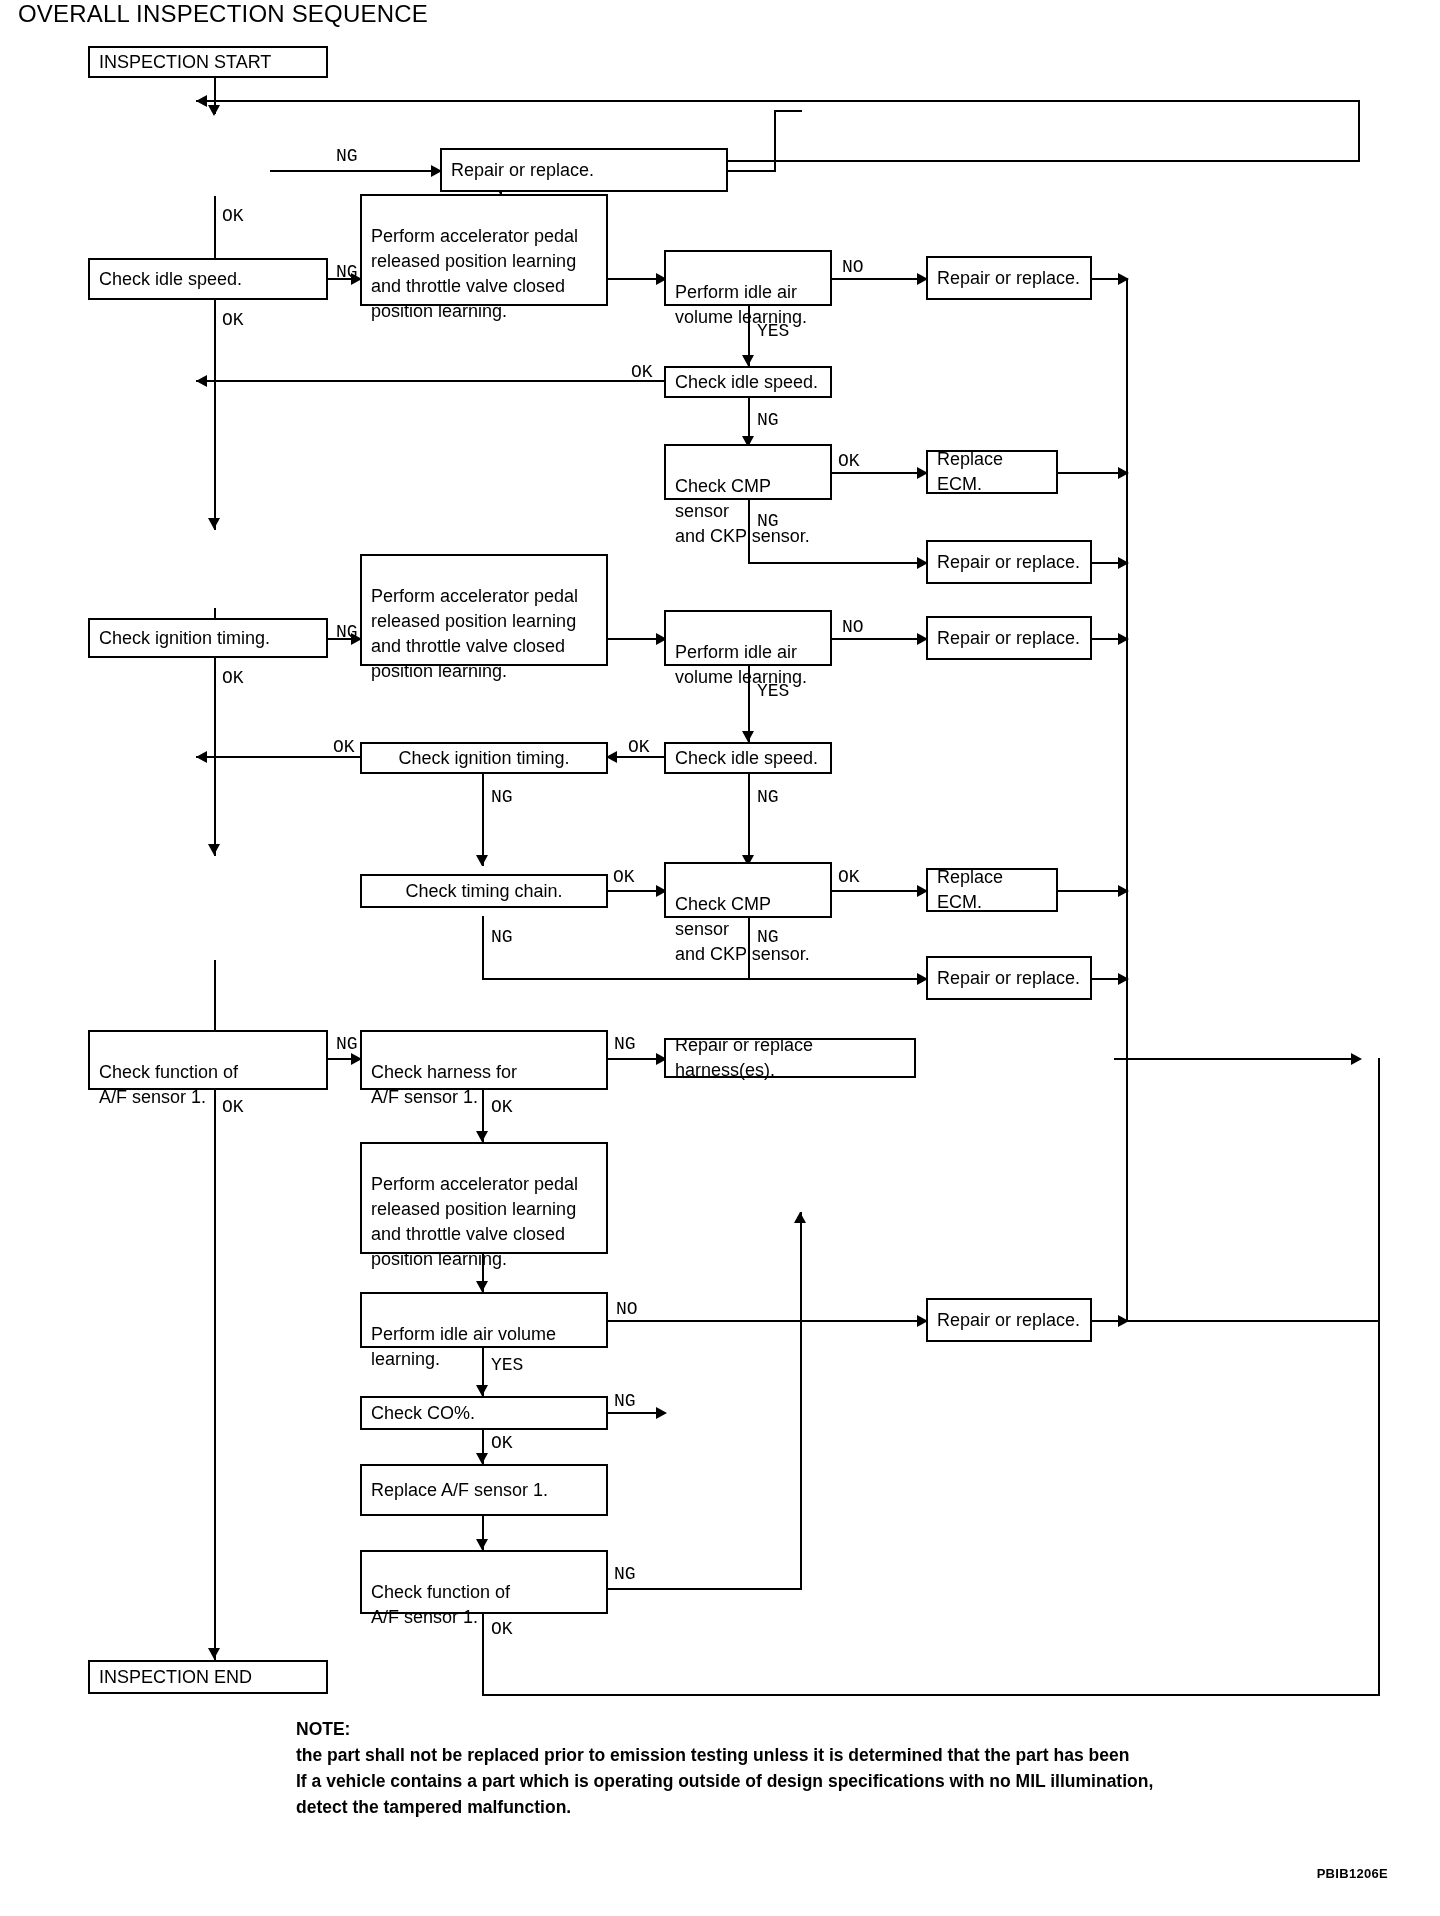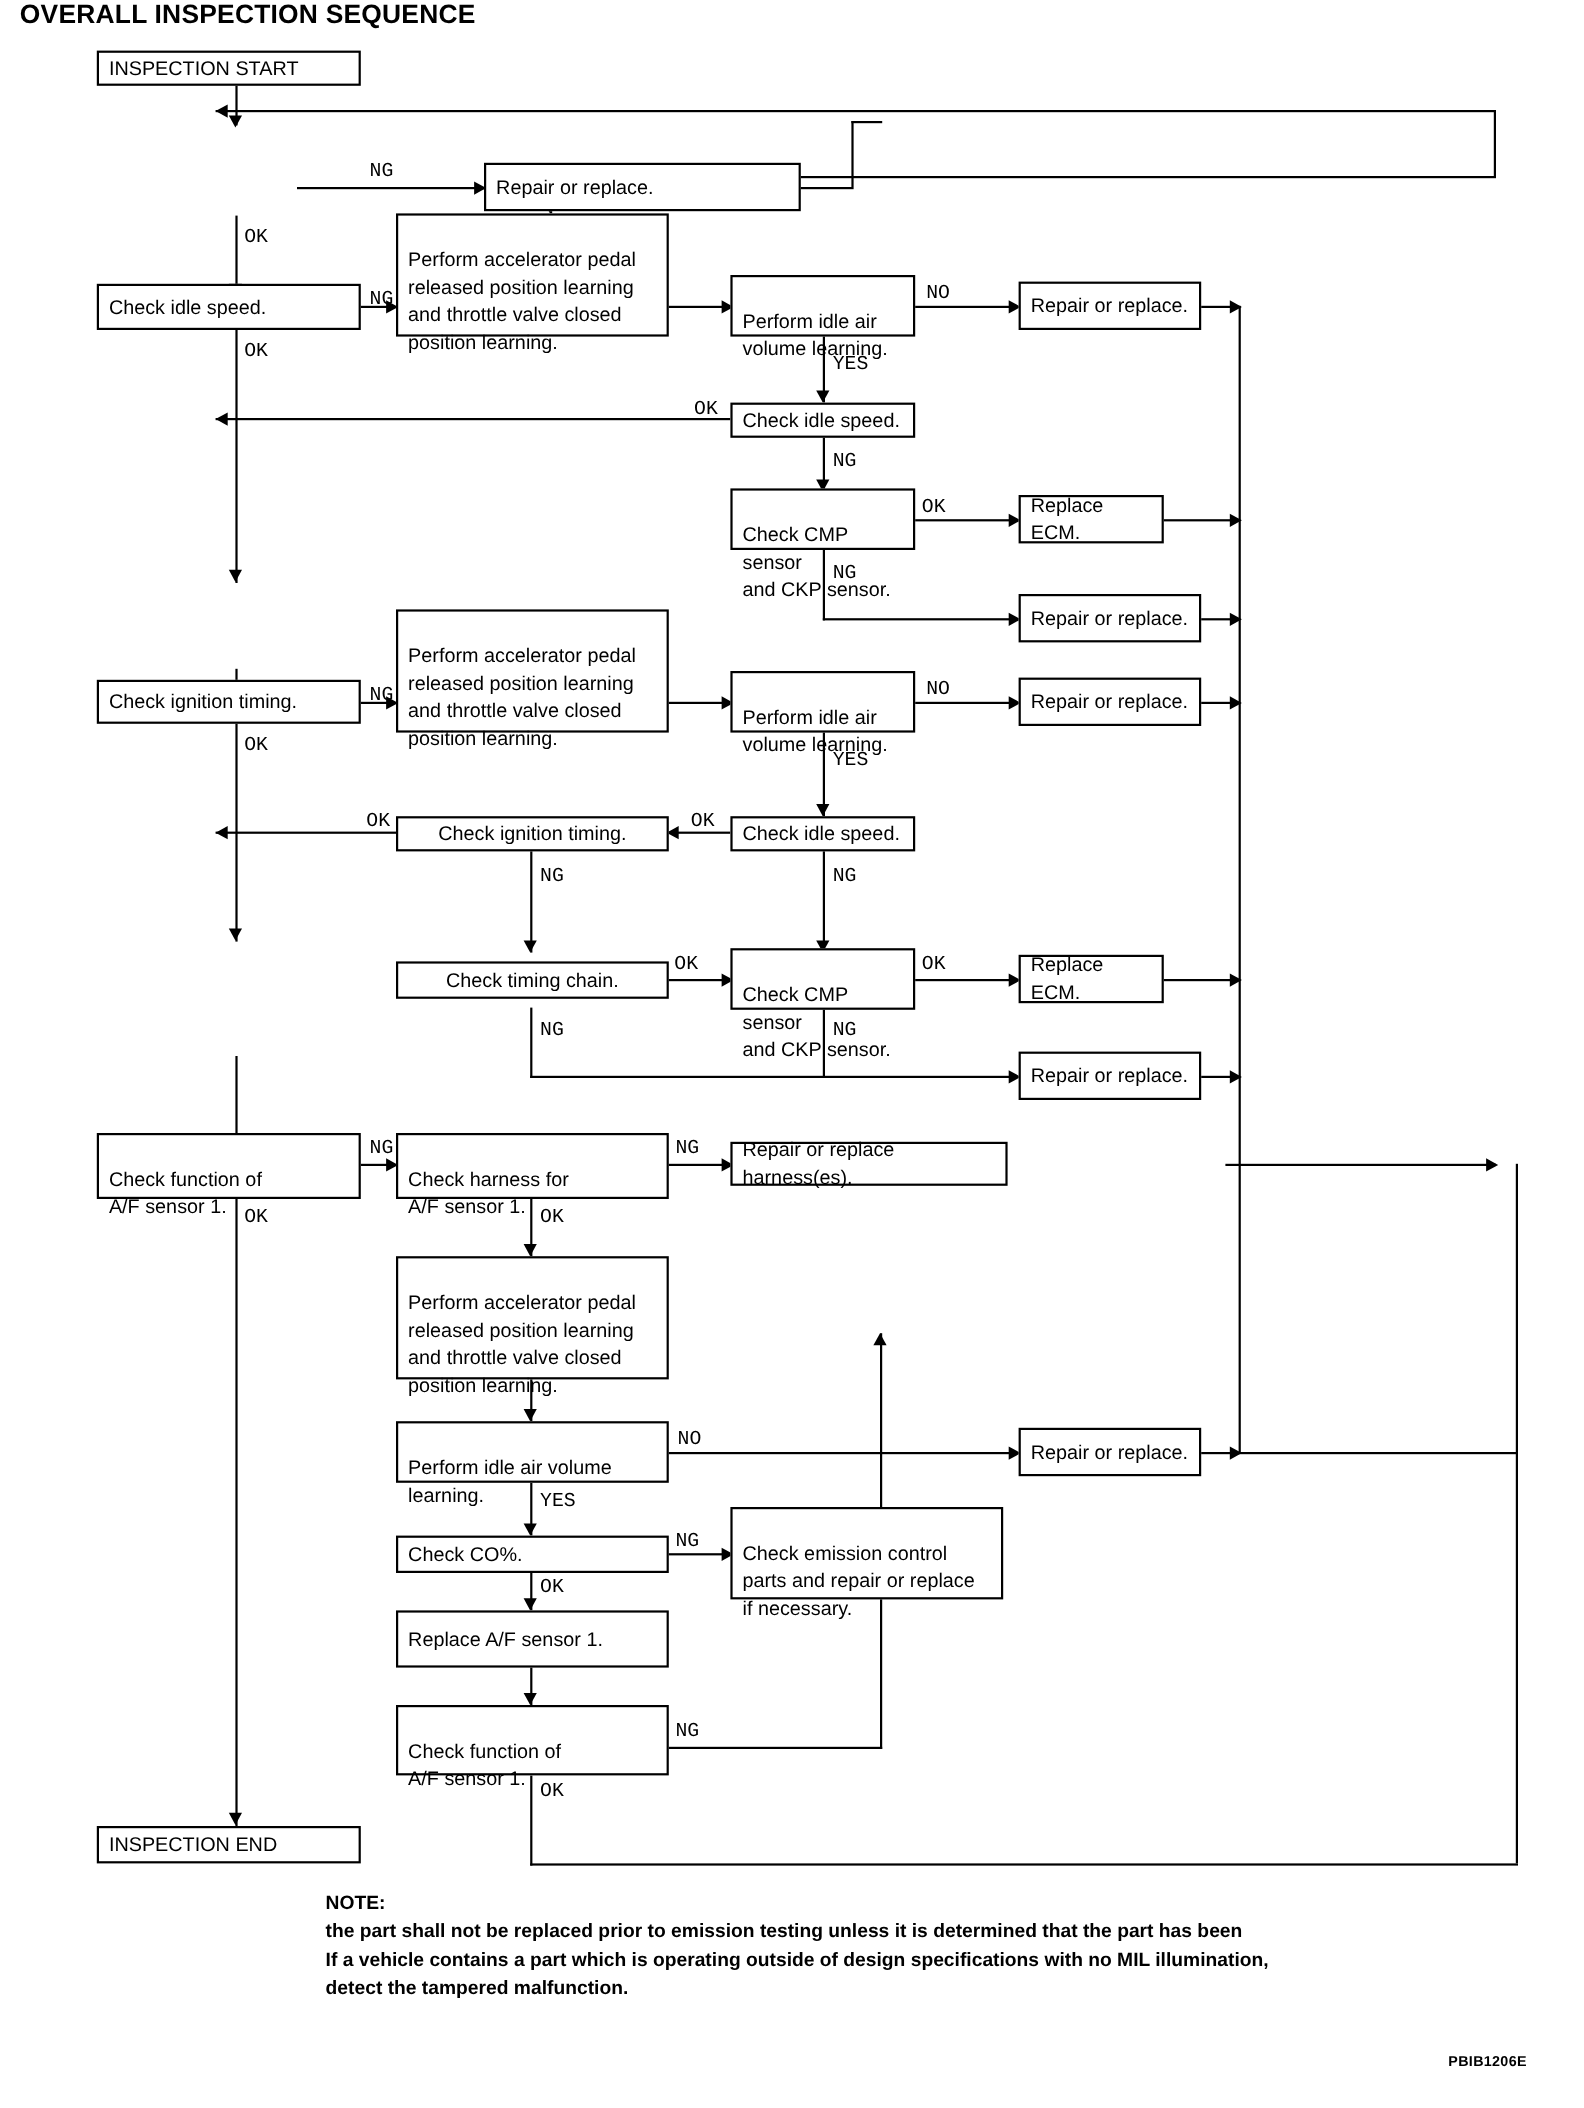--- a/index.html
+++ b/index.html
@@ -11,21 +11,21 @@
     width: 1440px; height: 1916px;
     position: relative;
     font-family: "Liberation Sans", sans-serif;
     color: #000000;
     overflow: hidden;
   }
   #page-title {
     position: absolute;
     left: 18px; top: 0px;
     font-size: 24px;
-    font-weight: bold;
+    font-weight: normal;
     letter-spacing: 0.2px;
     white-space: nowrap;
   }
   
   #flow {
     position: absolute;
     left: 0; top: 0;
     width: 1440px; height: 1916px;
   }
   .box {
@@ -371,25 +371,20 @@
   </div>
 
   <div class="box mid" style="left:926px; top:1298px; width:166px; height:44px;">
     <span>Repair or replace.</span>
   </div>
 
   <div class="box mid" style="left:360px; top:1396px; width:248px; height:34px;">
     <span>Check CO%.</span>
   </div>
 
-  <div class="box" style="left:664px; top:1370px; width:248px; height:84px;">
-    <span>Check emission control
-parts and repair or replace
-if necessary.</span>
-  </div>
 
   <div class="box mid" style="left:360px; top:1464px; width:248px; height:52px;">
     <span>Replace A/F sensor 1.</span>
   </div>
 
   <div class="box" style="left:360px; top:1550px; width:248px; height:64px;">
     <span>Check function of
 A/F sensor 1.</span>
   </div>
 

